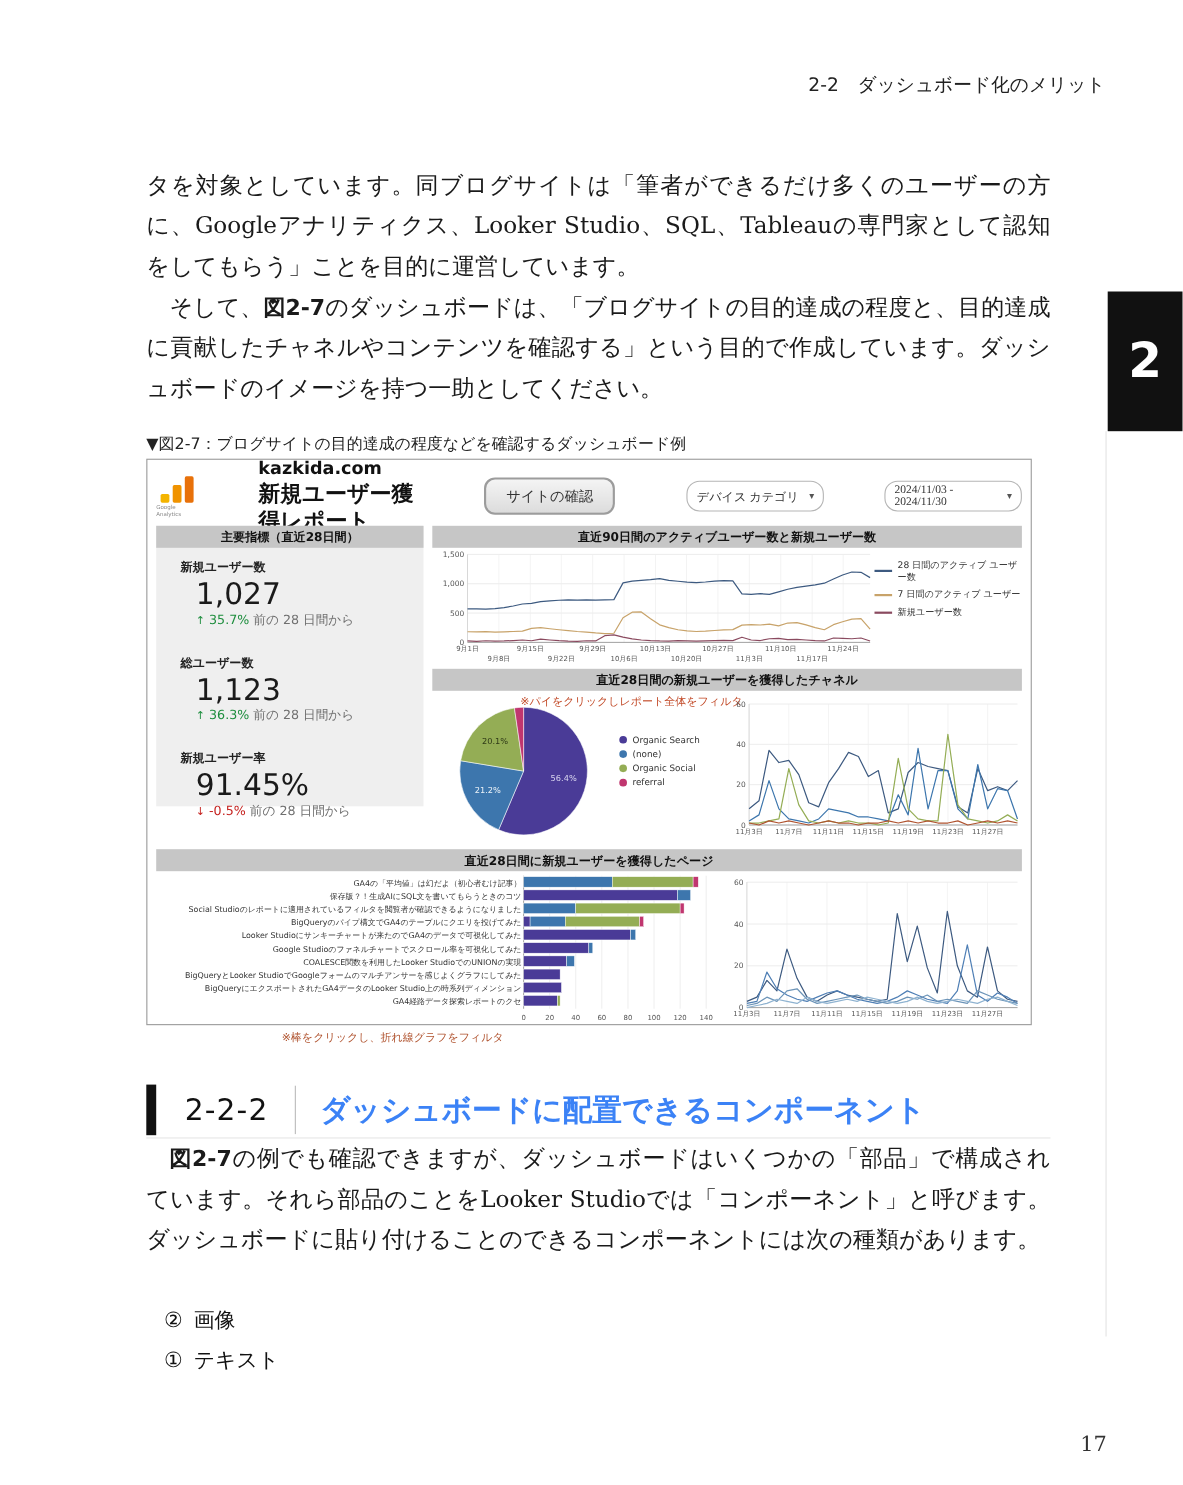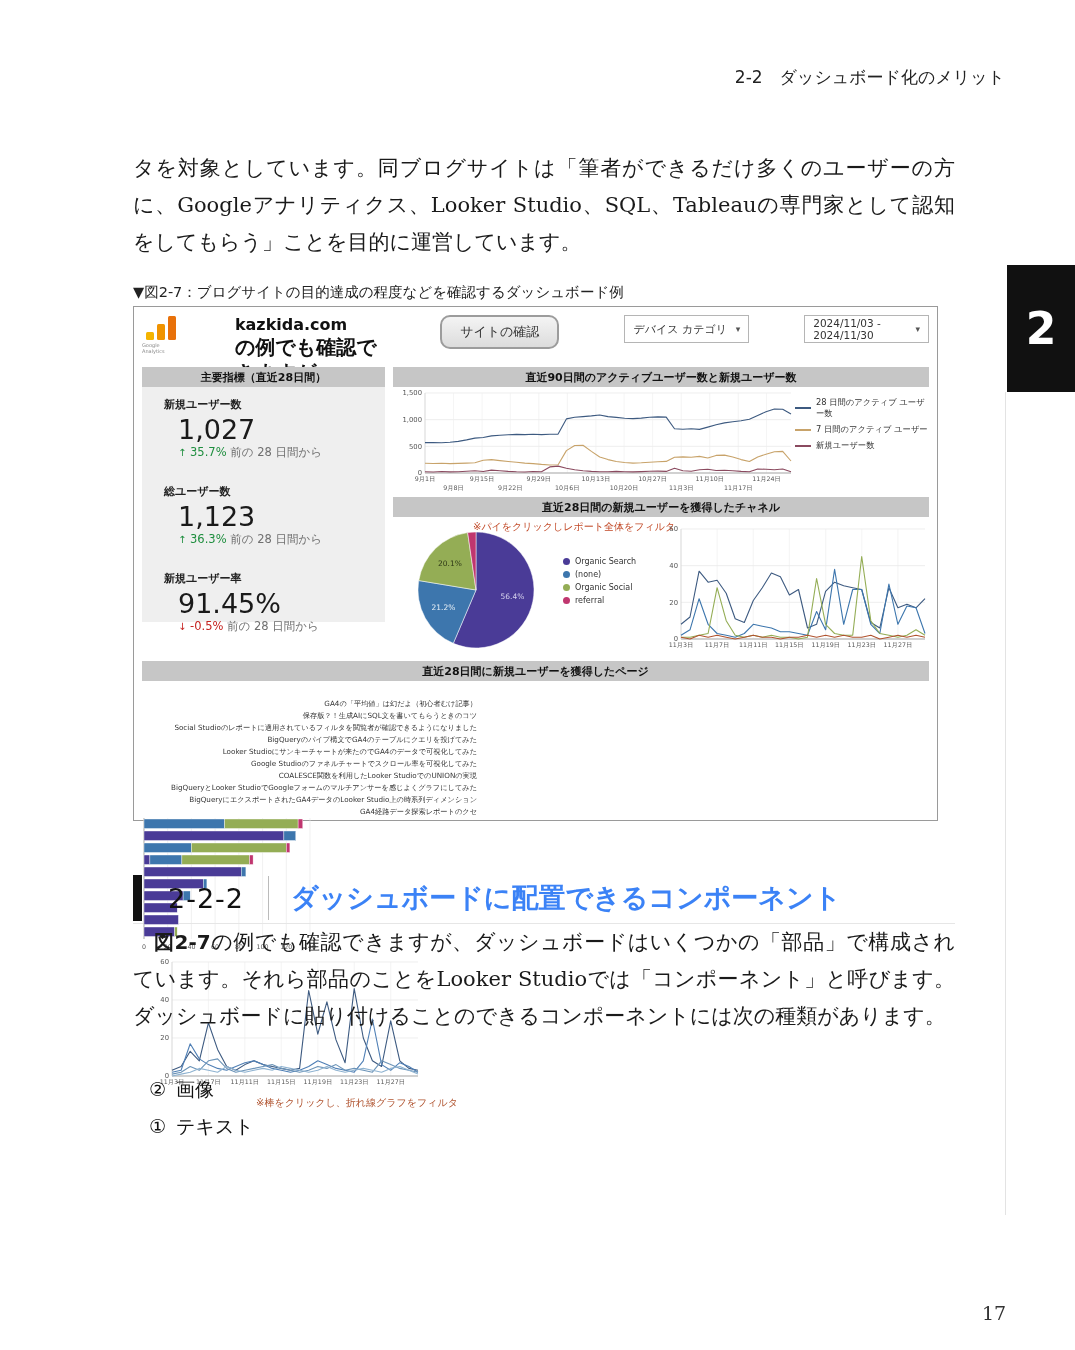--- a/index.html
+++ b/index.html
@@ -28,31 +28,31 @@
   .section-heading .num{font-size:27px;color:#111;margin:0 24px 0 26px;letter-spacing:1px;}
   .section-heading .divider{width:1px;height:44px;background:#bbb;margin-right:22px;}
   .section-heading .title{font-size:27px;font-weight:bold;color:#3b82f6;}
   .after-heading{margin-top:16px;}
   .comp-list{margin-top:36px;margin-left:16px;font-family:"DejaVu Sans","Liberation Sans",sans-serif;}
   .comp-list .item{font-size:19px;line-height:37px;color:#111;}
   .comp-list .num{margin-right:10px;}
   
   .dashboard{margin-top:4px;width:805px;height:515px;border:1px solid #9a9a9a;background:#fff;
     box-sizing:border-box;padding:8px;font-family:"DejaVu Sans","Liberation Sans",sans-serif;color:#222;}
-  .dash-header{display:flex;height:50px;gap:45px;}
+  .dash-header{display:flex;align-items:center;height:50px;gap:45px;}
   .ga-logo{width:56px;display:flex;flex-direction:column;align-items:center;margin-right:8px;}
   .ga-caption{font-size:5px;color:#8a8a8a;margin-top:1px;}
   .dash-titles{width:225px;line-height:1.25;}
   .dash-site{font-size:16px;font-weight:bold;color:#111;}
   .dash-report{font-size:20px;font-weight:bold;color:#111;}
   .verify-btn{width:162px;height:30px;border:2px solid #9c9c9c;border-radius:10px;
     background:linear-gradient(#f4f4f4,#dcdcdc);display:flex;align-items:center;justify-content:center;
     font-size:13px;color:#333;margin-right:20px;}
-  .dropdown{height:28px;border:1px solid #b5b5b5;border-radius:0;background:#fff;
-    display:flex;align-items:center;justify-content:space-between;padding:0 8px;box-sizing:border-box;}
+  .dropdown{height:28px;border:1px solid #b5b5b5;border-radius:12px;background:#fff;
+    display:flex;align-items:center;justify-content:space-between;padding:0 8px;box-sizing:border-box;font-family:Liberation Serif, serif;}
   .dropdown .arrow{color:#555;font-size:9px;margin-left:6px;}
   .dd-device{width:168px;font-size:11px;margin-right:10px;color:#333;}
   .dd-date{width:168px;font-size:10.5px;color:#333;}
   .dash-body{display:flex;margin-top:2px;}
   .metrics-panel{width:245px;background:#efefef;height:255px;margin-right:8px;}
   .panel-titlebar,.chart-titlebar{background:#c6c6c6;color:#111;font-size:11px;font-weight:bold;
     height:20px;display:flex;align-items:center;justify-content:center;}
   .metric{margin:10px 0 0 22px;}
   .metric-label{font-size:11px;font-weight:bold;color:#222;}
   .metric-value{font-size:27px;color:#1a1a1a;margin:2px 0 0 14px;}
@@ -68,21 +68,21 @@
   .legend1 .lbl{font-size:8.3px;color:#333;}
   .section2{position:relative;height:138px;margin-top:2px;}
   .pie-note{position:absolute;left:80px;top:1px;font-size:10px;color:#c24a28;}
   .pie-wrap{position:absolute;left:22px;top:10px;}
   .legend-pie{position:absolute;left:170px;top:38px;}
   .legend-pie .item{display:flex;align-items:center;margin-bottom:4px;}
   .legend-pie .dot{width:7px;height:7px;border-radius:50%;margin-right:5px;flex:none;}
   .legend-pie .lbl{font-size:8px;color:#333;}
   .chart2-wrap{position:absolute;right:0;top:4px;}
   .row3{margin-top:4px;}
-  .row3-content{display:flex;margin-top:16px;flex-direction:column;}
+  .row3-content{display:flex;margin-top:4px;}
   .bar-labels{width:335px;padding-top:1px;}
   .bar-labels .bar-label{font-size:7.2px;line-height:12px;color:#333;text-align:right;
     white-space:nowrap;overflow:hidden;}
   .bars-wrap{width:175px;}
   .chart3-wrap{margin-left:10px;}
   .bar-note{width:430px;text-align:center;font-size:10px;color:#b0532f;margin-top:2px;}
 </style>
 </head>
 <body>
 
@@ -90,37 +90,38 @@
 <div class="chapter-tab">
   <span>2</span>
 </div>
 <div class="right-rule"></div>
 <div class="page-number">17</div>
 
 <div class="content">
 
   <p><span>タを対象としています。同ブログサイトは「筆者ができるだけ多くのユーザーの方に、Googleアナリティクス、Looker Studio、SQL、Tableauの専門家として認知をしてもらう」ことを目的に運営しています。</span></p>
 
+  <p class="indent"><span>そして、</span><span class="bold-ref">図2-7</span><span>のダッシュボードは、「ブログサイトの目的達成の程度と、目的達成に貢献したチャネルやコンテンツを確認する」という目的で作成しています。ダッシュボードのイメージを持つ一助としてください。</span></p>
 
   <div class="fig-caption">▼図2-7：ブログサイトの目的達成の程度などを確認するダッシュボード例</div>
 
   <div class="dashboard">
 
     <div class="dash-header">
       <div class="ga-logo">
         <svg width="34" height="26" viewBox="0 0 34 26">
           <rect x="1" y="17" width="8" height="8" rx="1.5" fill="#f4b400"></rect>
           <rect x="12" y="9" width="8" height="16" rx="1.5" fill="#f09300"></rect>
           <rect x="23" y="1" width="8" height="24" rx="1.5" fill="#e8710a"></rect>
         </svg>
         <div class="ga-caption">Google Analytics</div>
       </div>
       <div class="dash-titles">
         <div class="dash-site">kazkida.com</div>
-        <div class="dash-report">の例でも確認できますが</div>
+        <div class="dash-report">新規ユーザー獲得レポート</div>
       </div>
       <div class="verify-btn">
         <span>サイトの確認</span>
       </div>
       <div class="dropdown dd-device">
         <span>デバイス カテゴリ</span>
         <span class="arrow">▾</span>
       </div>
       <div class="dropdown dd-date">
         <span>2024/11/03 - 2024/11/30</span>

